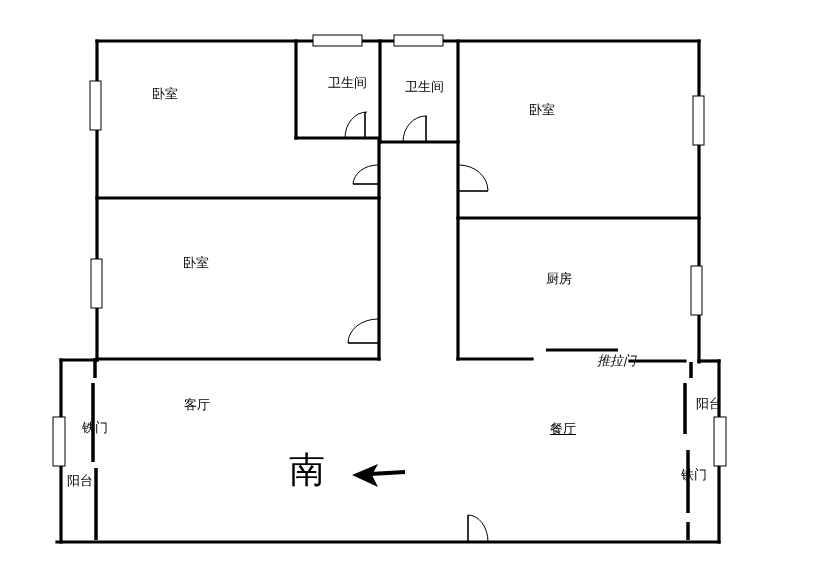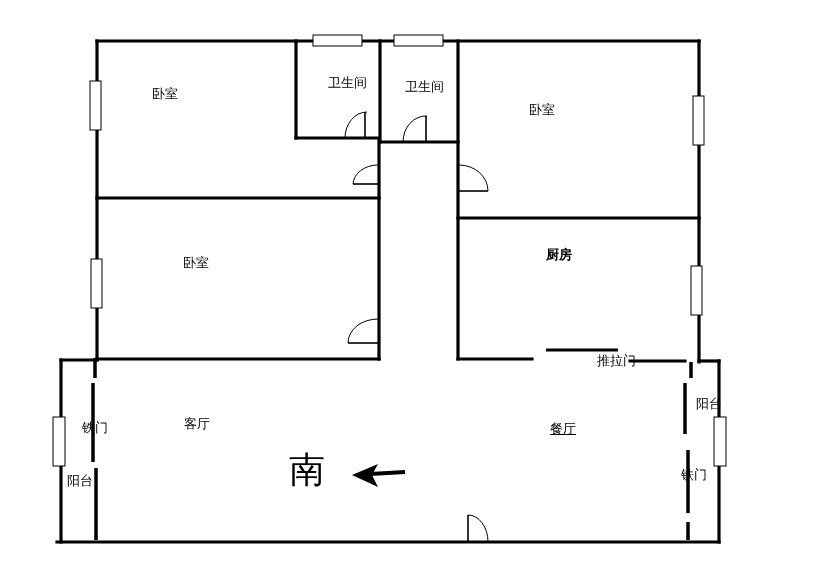--- a/index.html
+++ b/index.html
@@ -123,23 +123,23 @@
     <line x1="370" y1="474" x2="405" y2="472" stroke="#000" stroke-width="4"></line>
     <polygon points="352,475 378,464 372,475 378,487" fill="#000"></polygon>
   </g>
 </svg>
 
 <div class="label" style="left:152px; top:87px;">卧室</div>
 <div class="label" style="left:328px; top:76px;">卫生间</div>
 <div class="label" style="left:405px; top:80px;">卫生间</div>
 <div class="label" style="left:529px; top:103px;">卧室</div>
 <div class="label" style="left:183px; top:256px;">卧室</div>
-<div class="label" style="left:546px; top:248px;font-weight:bold;">厨房</div>
-<div class="label" style="left:184px; top:418px;font-family:Liberation Mono, monospace;">客厅</div>
+<div class="label" style="left:546px; top:272px;">厨房</div>
+<div class="label" style="left:184px; top:398px;">客厅</div>
 <div class="label" style="left:550px; top:422px;text-decoration:underline;">餐厅</div>
 <div class="label" style="left:67px; top:474px;">阳台</div>
 <div class="label" style="left:696px; top:397px;">阳台</div>
 
 <div class="label" style="left:82px; top:421px;">铁门</div>
 <div class="label" style="left:681px; top:468px;">铁门</div>
-<div class="label" style="left:597px; top:354px;">推拉门</div>
+<div class="label" style="left:597px; top:354px;font-style:italic;">推拉门</div>
 
 <div class="compass" style="left:289px; top:452px;">南</div>
 
 </body></html>

